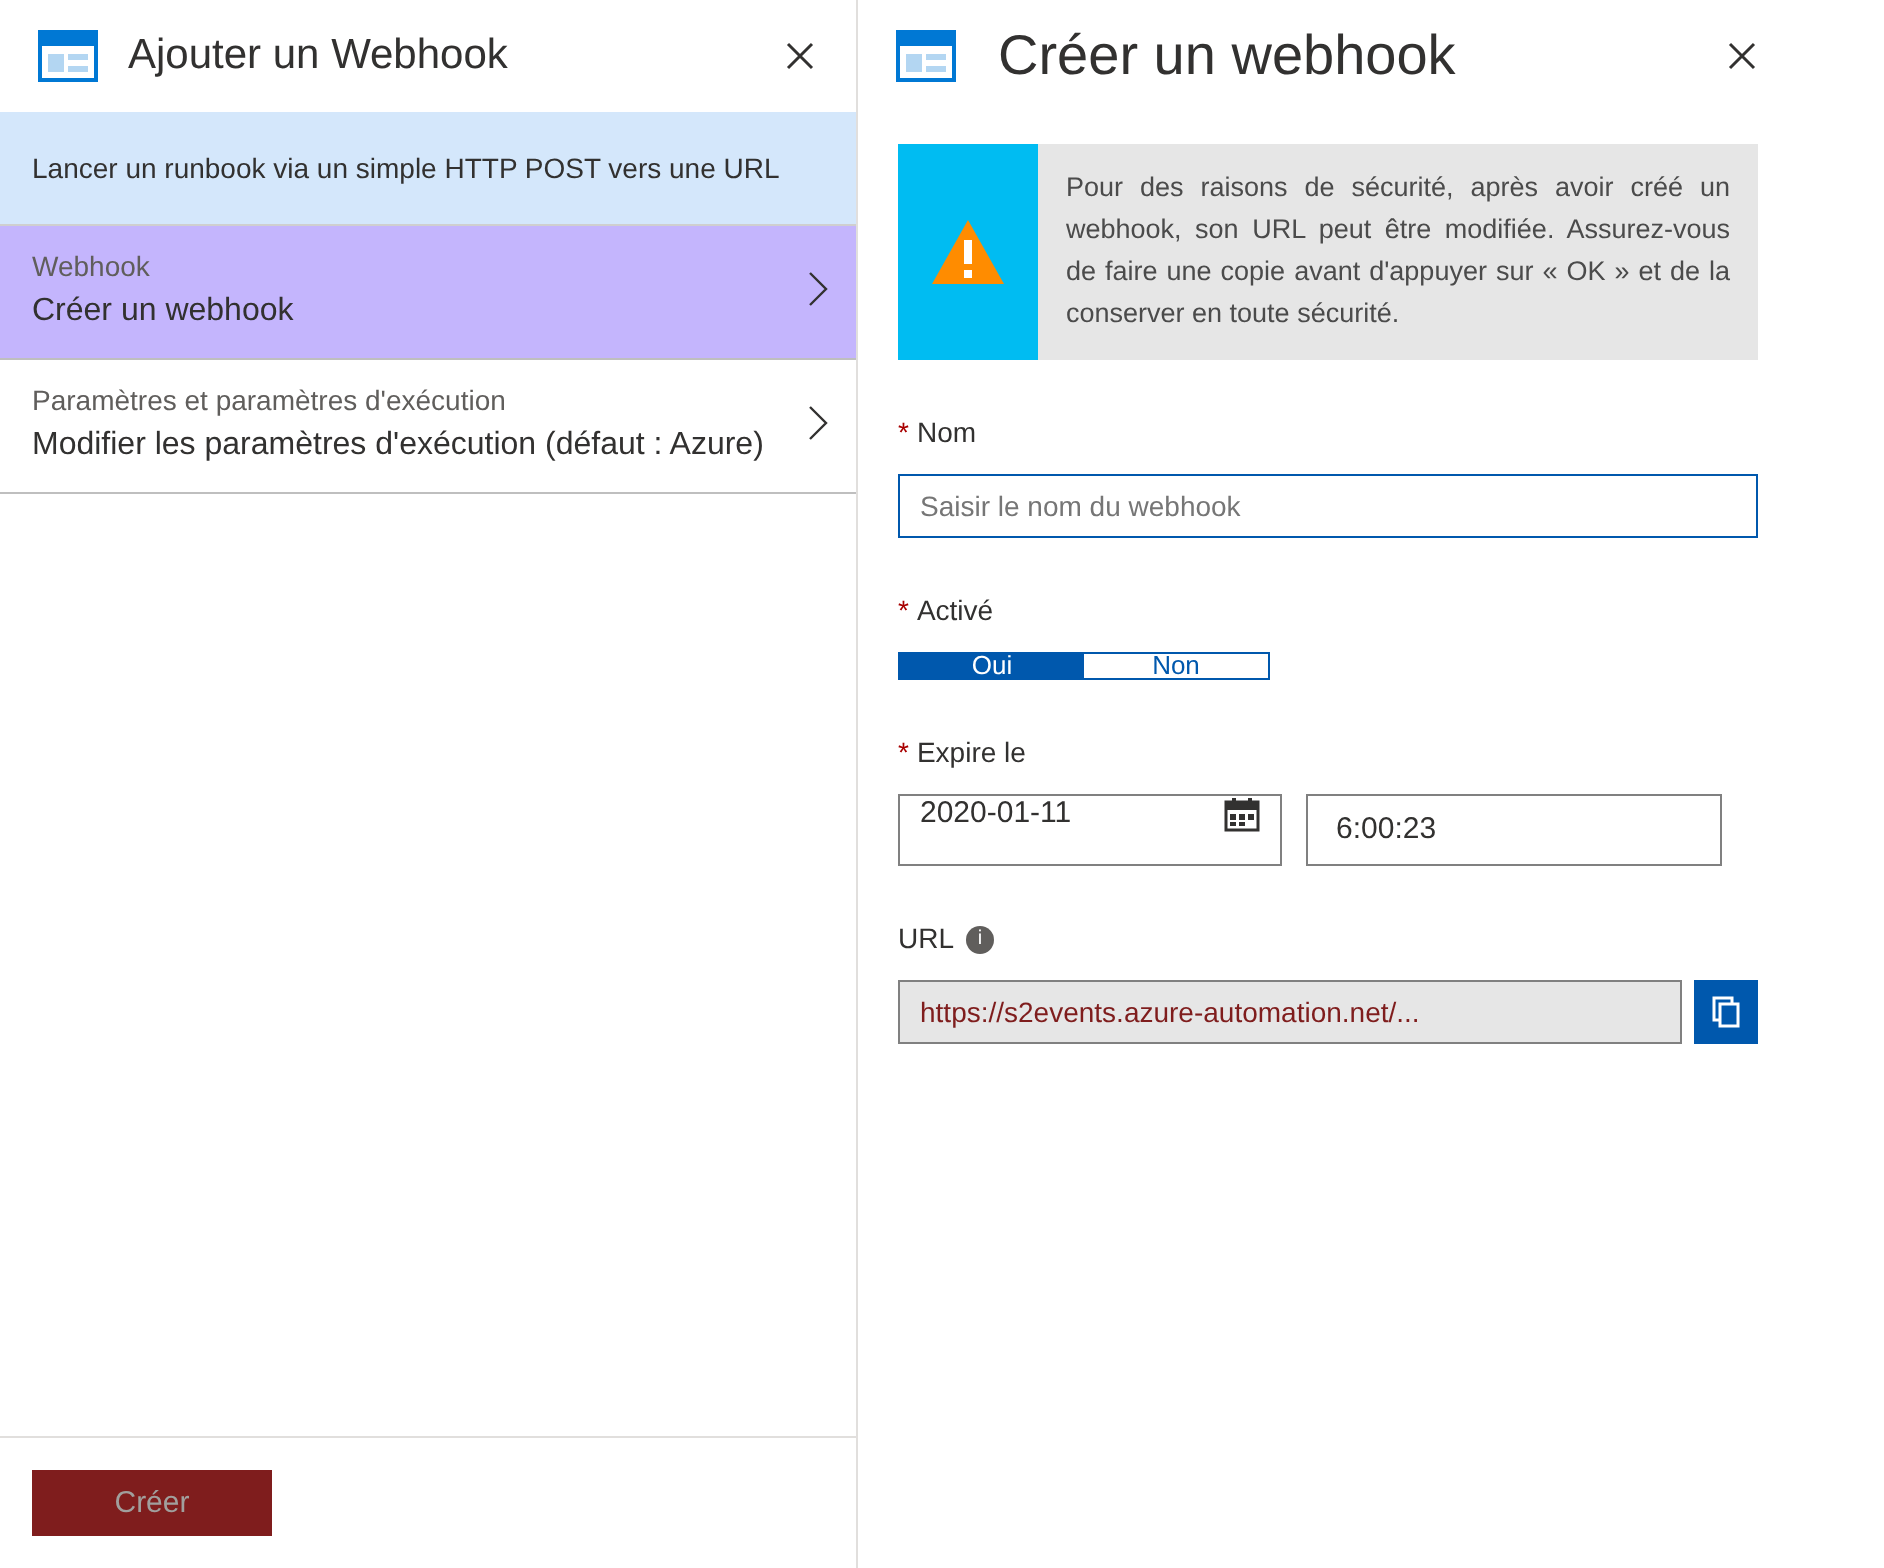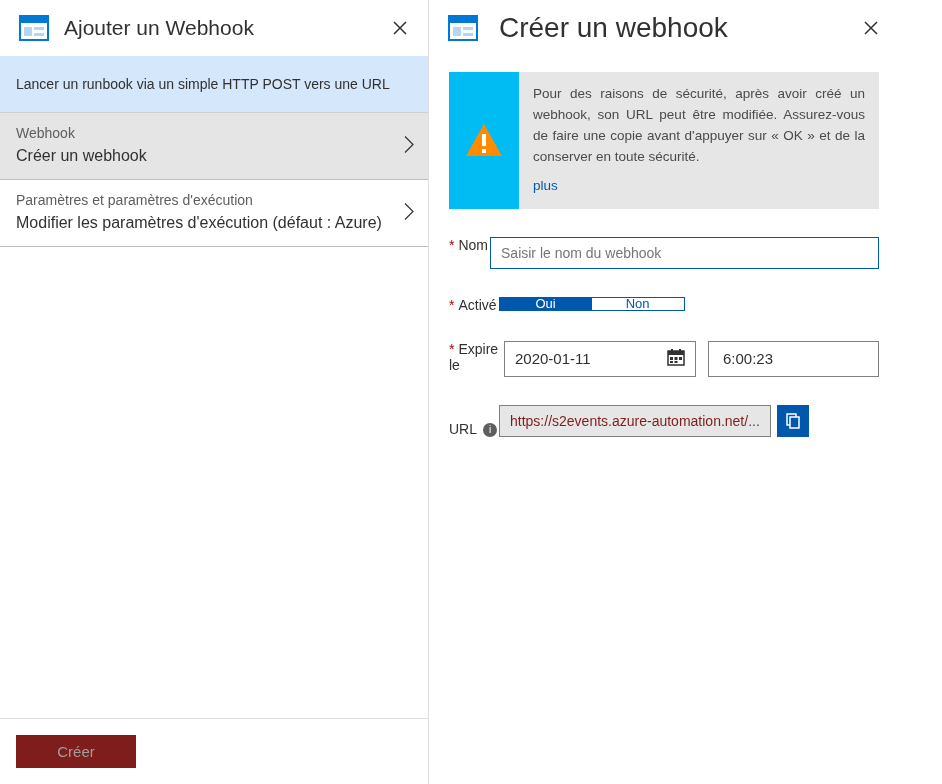--- a/index.html
+++ b/index.html
@@ -8,46 +8,46 @@
 .panel-left { width: 429px; border-right: 1px solid #e1dfdd; }
 .panel-right { width: 470px; }
 .panel-header { display: flex; align-items: center; height: 56px; padding: 0 16px; }
 .panel-header .title { font-size: 21px; font-weight: 400; margin-left: 12px; }
 .panel-right .panel-header .title { font-size: 28px; margin-left: 18px; }
 .panel-icon { width: 36px; height: 36px; display: flex; align-items: center; justify-content: center; }
 .close-btn { position: absolute; right: 14px; top: 14px; width: 28px; height: 28px; display: flex; align-items: center; justify-content: center; cursor: pointer; }
 .info-bar { background: #d4e7fb; padding: 20px 16px; font-size: 14px; }
 .nav-list { border-top: 1px solid #cfcfcf; }
 .nav-item { border-bottom: 1px solid #bfbfbf; padding: 12px 16px 14px 16px; cursor: pointer; position: relative; }
-.nav-item.active { background: #e5e5e5; }
+.nav-item.active { background: #c4b5fd; }
 .nav-item .nav-label { color: #605e5c; font-size: 14px; }
 .nav-item .nav-value { font-size: 16px; margin-top: 6px; }
 .nav-item .chevron { position: absolute; right: 14px; top: 50%; transform: translateY(-50%); }
 .footer { margin-top: auto; padding: 16px; border-top: 1px solid #e1dfdd; }
 .btn { border: none; padding: 8px 0; width: 120px; font-size: 15px; cursor: pointer; }
 .btn-disabled { background: #7f1d1d; color: #a19f9d; cursor: default; }
 .btn-primary { background: #0058ad; color: #fff; }
 .right-body { padding: 16px 20px 0 20px; display: flex; flex-direction: column; gap: 28px; overflow: hidden; }
 .warning-box { display: flex; background: #e6e6e6; }
 .warning-icon-col { width: 70px; background: #00bcf2; display: flex; align-items: center; justify-content: center; }
 .warning-text { flex: 1; padding: 12px 14px; font-size: 13.5px; color: #4b4b4b; line-height: 1.55; text-align: justify; }
 .warning-text .more { color: #0058ad; cursor: pointer; display: block; margin-top: 8px; }
-.form-section { display: flex; gap: 2px; }
+.form-section { display: flex; flex-direction: column; gap: 13px; }
 .form-label { font-size: 14px; color: #323130; }
 .req-star { color: #a80000; margin-right: 4px; }
 .text-input { width: 100%; height: 32px; padding: 4px 10px; font-size: 14px; border: 1px solid #0058ad; outline: none; }
 .text-input::placeholder { color: #767676; }
 .toggle { display: flex; width: 186px; border: 1px solid #0058ad; height: 14px; }
 .toggle .opt { flex: 1; display: flex; align-items: center; justify-content: center; font-size: 13px; cursor: pointer; }
 .toggle .opt.on { background: #0058ad; color: #fff; }
 .toggle .opt.off { color: #0058ad; background: #fff; }
 .date-row { display: flex; gap: 12px; }
-.date-box { display: flex; align-items: center; border: 1px solid #808080; height: 36px; width: 192px; padding: 0 10px; font-size: 15px; }
+.date-box { display: flex; border: 1px solid #808080; height: 36px; width: 192px; padding: 0 10px; font-size: 15px; }
 .date-box .cal-icon { margin-left: auto; }
-.time-box { border: 1px solid #808080; height: 36px; width: 171px; padding: 0 14px; font-size: 15px; display: flex; align-items: center; }
+.time-box { border: 1px solid #808080; height: 36px; width: 208px; padding: 0 14px; font-size: 15px; display: flex; align-items: center; }
 .url-row { display: flex; align-items: center; gap: 6px; }
 .url-label-row { display: flex; align-items: flex-end; gap: 6px; }
 .url-value { flex: 1; background: #e6e6e6; border: 1px solid #808080; height: 32px; display: flex; align-items: center; padding: 0 10px; color: #7f1d1d; font-size: 14px; overflow: hidden; white-space: nowrap; }
 .copy-btn { width: 32px; height: 32px; background: #0058ad; display: flex; align-items: center; justify-content: center; cursor: pointer; }
 .info-badge { width: 14px; height: 14px; border-radius: 50%; background: #605e5c; color: #fff; font-size: 10px; display: inline-flex; align-items: center; justify-content: center; }
 </style>
 </head>
 <body>
 
 <div class="panel panel-left">
@@ -121,21 +121,20 @@
     <div class="warning-box">
       <div class="warning-icon-col">
         <svg width="40" height="36" viewBox="0 0 40 36">
           <path d="M20 2 L38 34 L2 34 Z" fill="#ff8c00"></path>
           <rect x="18" y="12" width="4" height="12" fill="#fff"></rect>
           <rect x="18" y="27" width="4" height="4" fill="#fff"></rect>
         </svg>
       </div>
       <div class="warning-text">
         <span>Pour des raisons de sécurité, après avoir créé un webhook, son URL peut être modifiée. Assurez-vous de faire une copie avant d'appuyer sur « OK » et de la conserver en toute sécurité.</span>
-        <span class="more">plus</span>
       </div>
     </div>
 
     <div class="form-section">
       <div class="form-label"><span class="req-star">*</span><span>Nom</span></div>
       <input class="text-input" type="text" placeholder="Saisir le nom du webhook" style="">
     </div>
 
     <div class="form-section">
       <div class="form-label"><span class="req-star">*</span><span>Activé</span></div>

